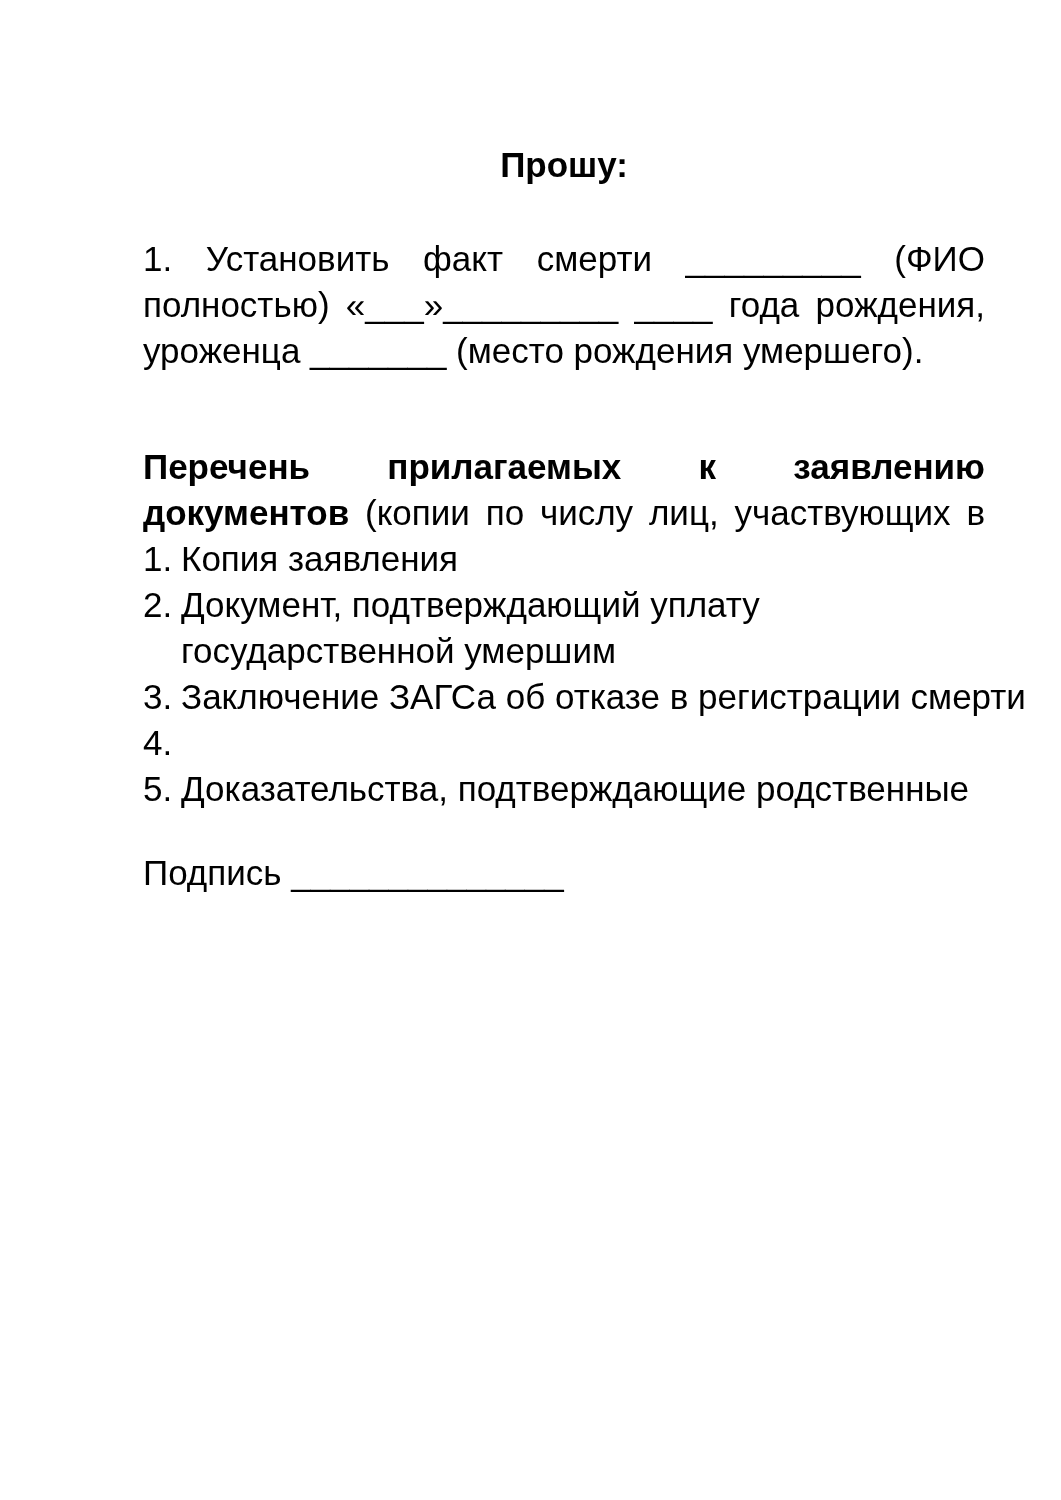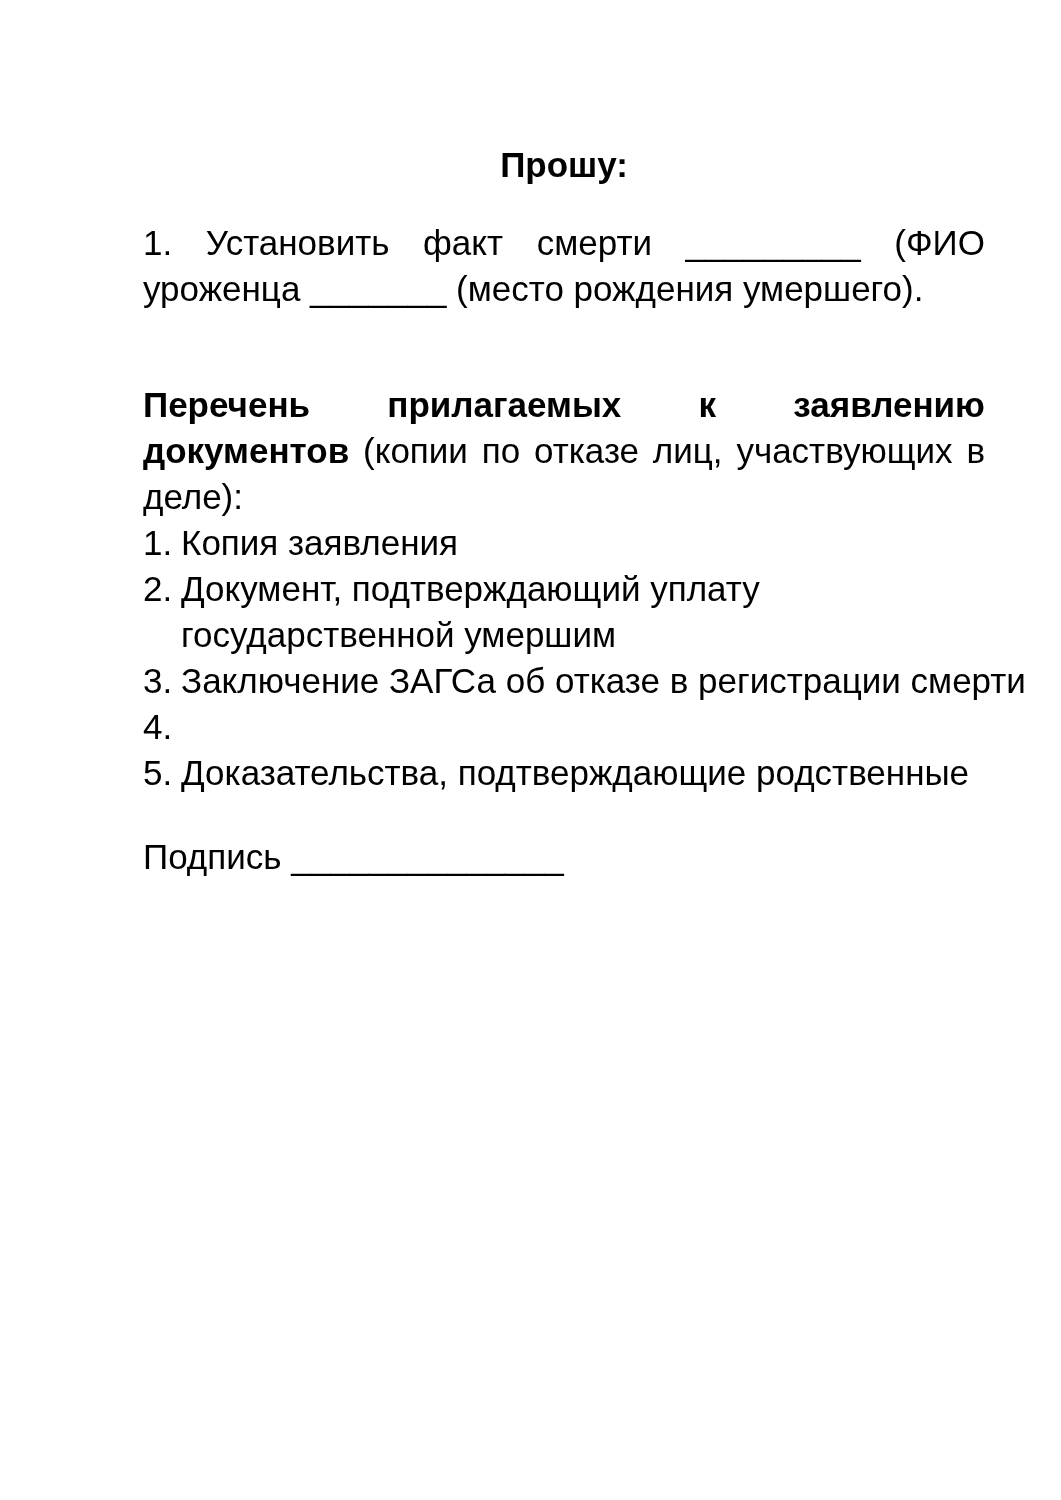--- a/index.html
+++ b/index.html
@@ -31,21 +31,21 @@
   }
   .jline {
     text-align: justify;
     text-align-last: justify;
     text-justify: inter-word;
   }
   .line {
     white-space: nowrap;
   }
   .petition {
-    margin-top: 32px;
+    margin-top: 48px;
   }
   .heading-block {
     margin-top: 70px;
   }
   .bold {
     font-weight: bold;
   }
   .doc-list {
     margin: 0;
     padding: 0;
@@ -67,29 +67,29 @@
 </style>
 </head>
 <body>
 
 <div class="page">
 
   <h1 class="title">Прошу:</h1>
 
   <div class="petition">
     <div class="jline">1. Установить факт смерти _________ (ФИО</div>
+    <div class="jline">полностью) «___»_________ ____ года рождения,</div>
     <div class="line">уроженца _______ (место рождения умершего).</div>
   </div>
 
   <div class="heading-block">
     <div class="jline bold">Перечень прилагаемых к заявлению</div>
     <div class="jline">
-      <span class="bold">документов</span><span> (копии по отказе лиц, участвующих в</span>
+      <span class="bold">документов</span><span> (копии по числу лиц, участвующих в</span>
     </div>
-    <div class="line">деле):</div>
   </div>
 
   <div class="doc-list">
 
     <div class="list-item">
       <div class="li-line">
         <span class="num">1.</span>
         <span class="li-text">Копия заявления</span>
       </div>
     </div>

